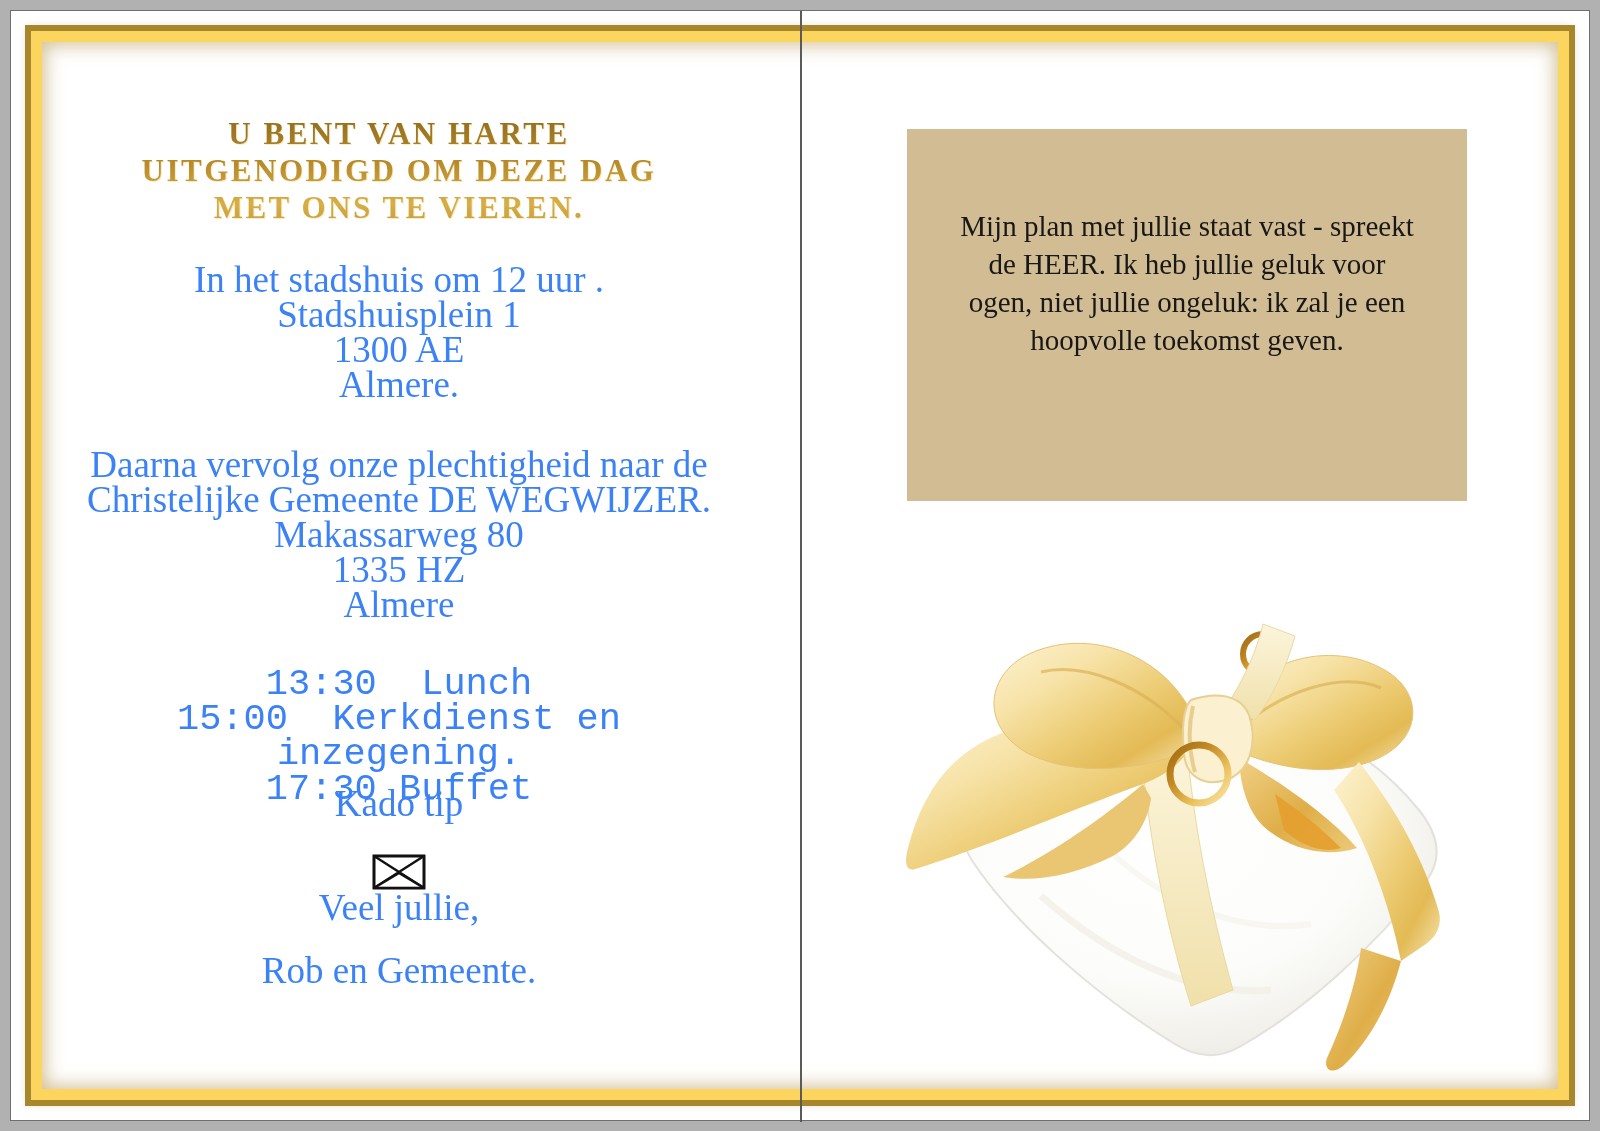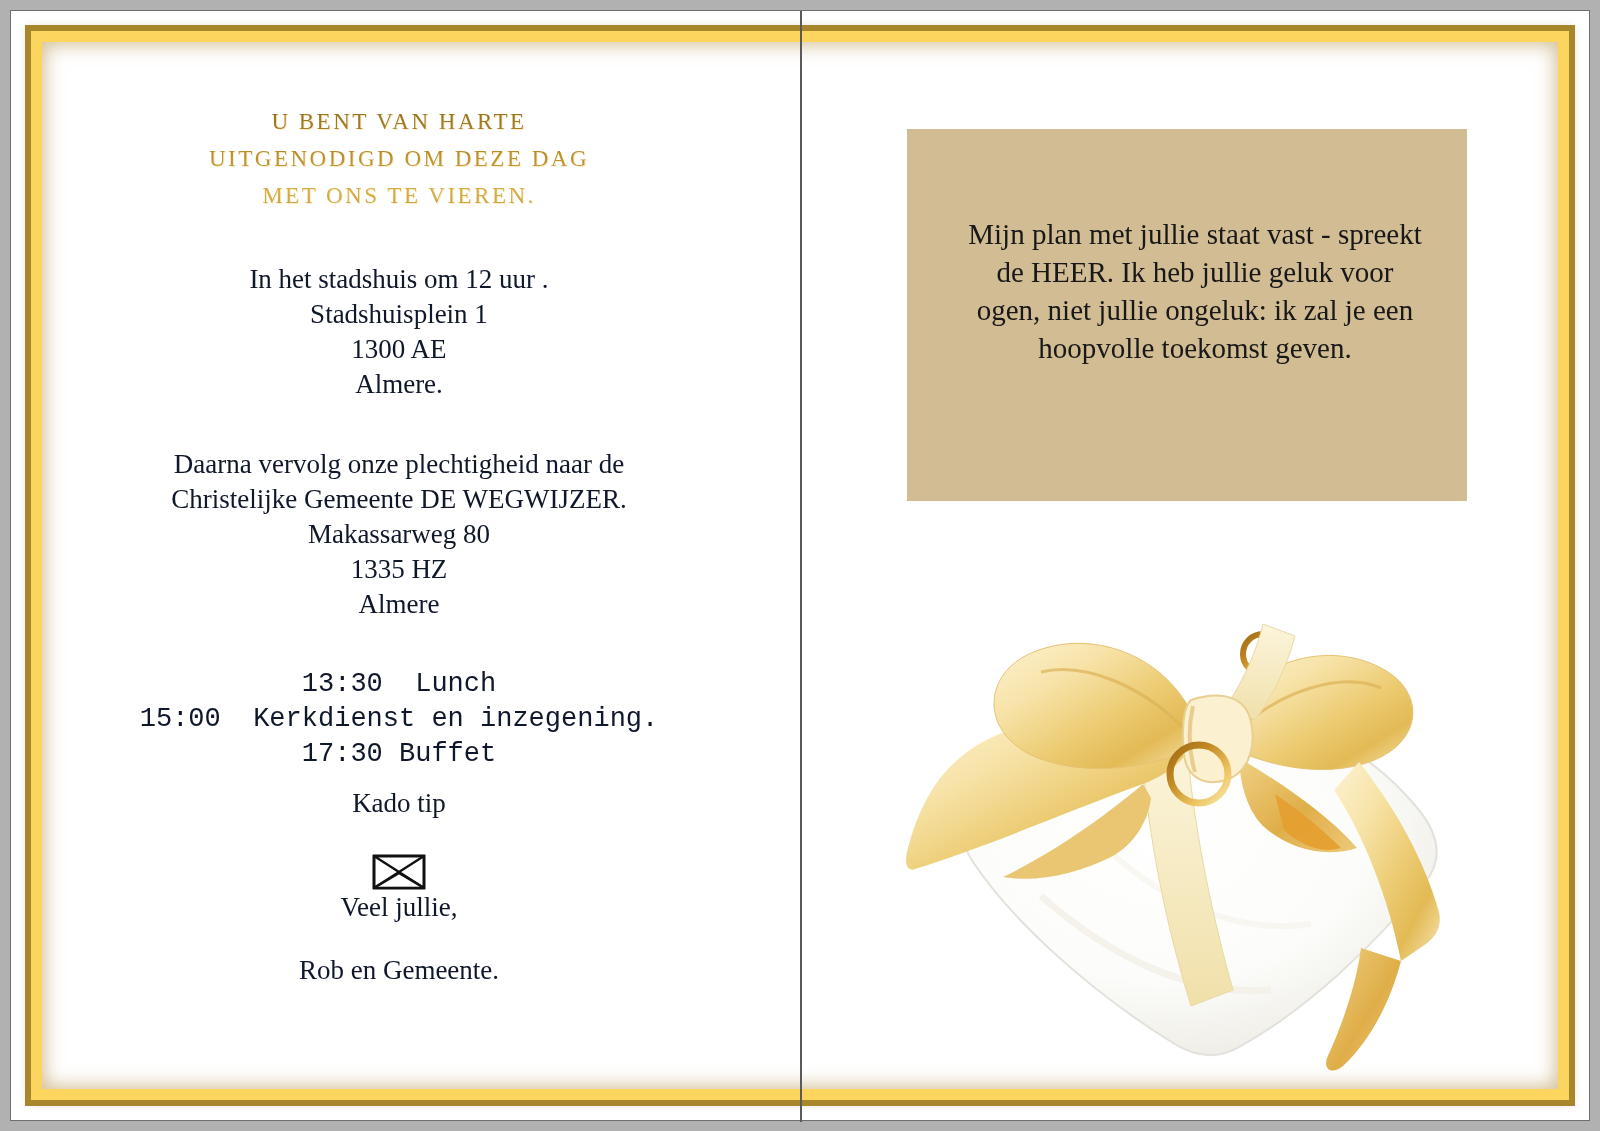--- a/index.html
+++ b/index.html
@@ -22,44 +22,44 @@
       0 0 10px 2px rgba(130,100,35,.38);
     pointer-events:none;z-index:4;
   }
   .fold-line{
     position:absolute;left:789px;top:0;width:2px;height:1111px;
     background:#5a5a5a;z-index:8;
   }
   
   .tblock{
     position:absolute;left:38px;width:700px;text-align:center;
-    font-size:27px;line-height:35px;color:#0f172a;white-space:pre-line;z-index:3;margin:0;
+    font-size:37px;line-height:35px;color:#3b82f6;white-space:pre-line;z-index:3;margin:0;
   }
   .heading{
-    top:92px;font-size:23px;line-height:37px;letter-spacing:2.5px;font-weight:normal;
+    top:104px;font-size:31px;line-height:37px;letter-spacing:2.5px;font-weight:bold;
     color:#b5892d;
     background:linear-gradient(180deg,#8f6c1e 0%,#b98c2b 45%,#d8ae45 80%,#c59d39 100%);
     -webkit-background-clip:text;background-clip:text;-webkit-text-fill-color:transparent;
     filter:drop-shadow(1px 1.3px 0 rgba(247,233,190,.9));
   }
   .blk-stadhuis{top:251px;}
   .blk-kerk{top:436px;}
   .blk-schedule{top:656px;font-family:Liberation Mono, monospace;}
   .blk-kado{top:775px;}
   .blk-envelope{top:808px;height:40px;}
   .blk-veel{top:879px;}
   .blk-names{top:942px;}
   .envelope-svg{display:inline-block;}
   
   .verse-box{
     position:absolute;left:896px;top:118px;width:560px;height:372px;
     background:#d2bc93;z-index:2;
   }
   .verse-text{
-    position:absolute;top:78px;left:15px;width:530px;margin:8px;
+    position:absolute;top:78px;left:15px;width:530px;margin:0;
     text-align:center;font-size:29px;line-height:38px;color:#181818;white-space:pre-line;
   }
   .verse-ref{
     position:absolute;top:264px;left:15px;width:530px;margin:0;
     text-align:center;font-size:29px;line-height:38px;color:#181818;
   }
   .pillow-photo{position:absolute;left:880px;top:585px;width:570px;height:490px;z-index:3;}
 </style>
 </head>
 <body>

